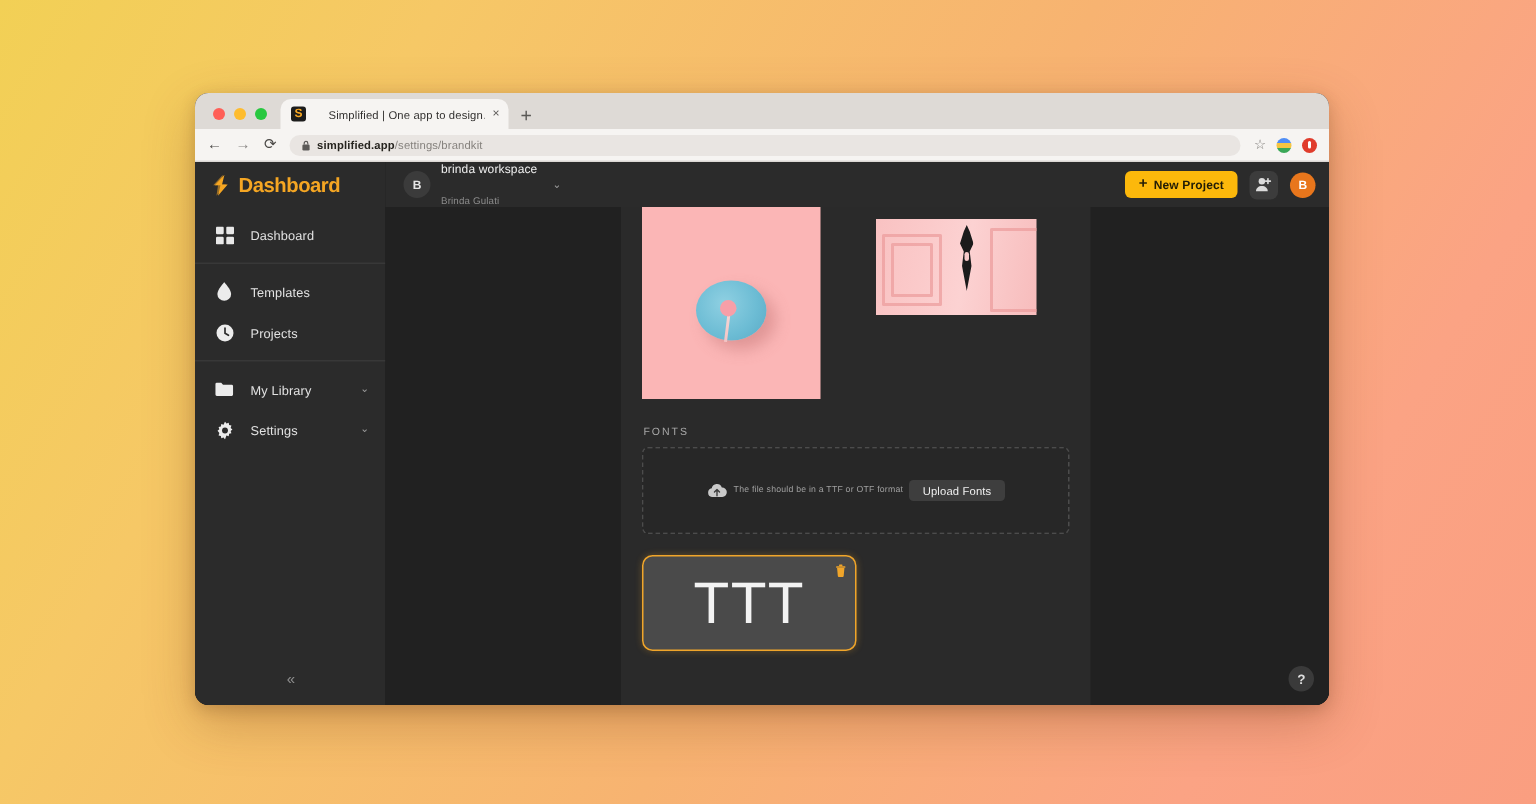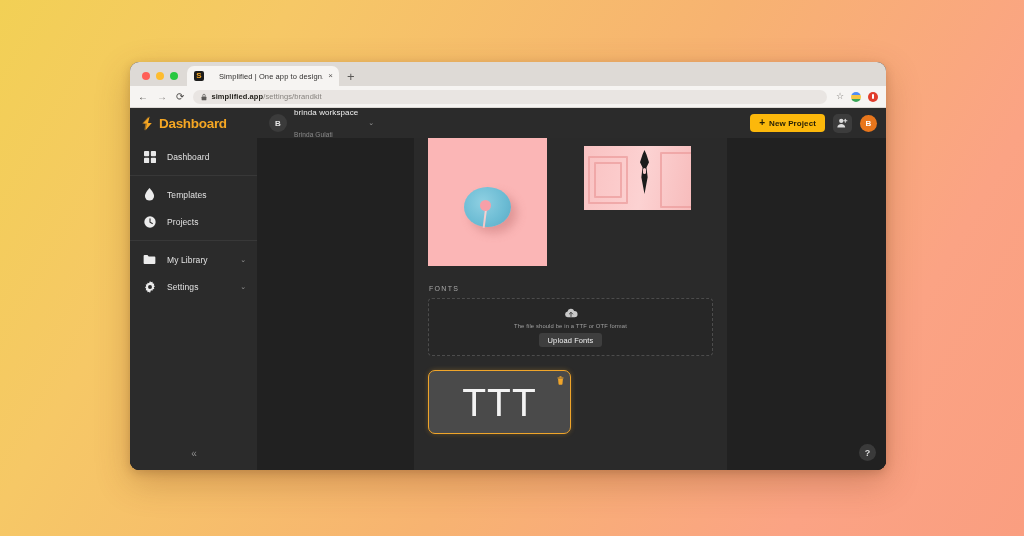--- a/index.html
+++ b/index.html
@@ -215,21 +215,21 @@
   }
 
   .fonts-section { padding-top: 12px; }
   .section-label {
     font-size: 7px; color: #a8a8a8; letter-spacing: 1.3px;
     font-weight: 400; padding-left: 7px; margin-bottom: 6px;
   }
   .dropzone {
     margin: 0 6px; height: 58px;
     border: 1px dashed #4c4c4c; border-radius: 4px;
-    display: flex; flex-direction: column; align-items: center; justify-content: center;
+    display: flex; flex-direction: row; align-items: center; justify-content: center;
     gap: 4px; background: #272727;
   }
   .cloud-ico { color: #c9c9c9; width: 14px; height: 12px; }
   .dz-hint { font-size: 5.8px; color: #a0a0a0; letter-spacing: .15px; }
   .btn-upload {
     height: 14px; background: #3e3e3e; color: #f0f0f0;
     font-size: 7.5px; border-radius: 3px;
     display: flex; align-items: center; padding: 0 9px;
     letter-spacing: .1px;
   }

